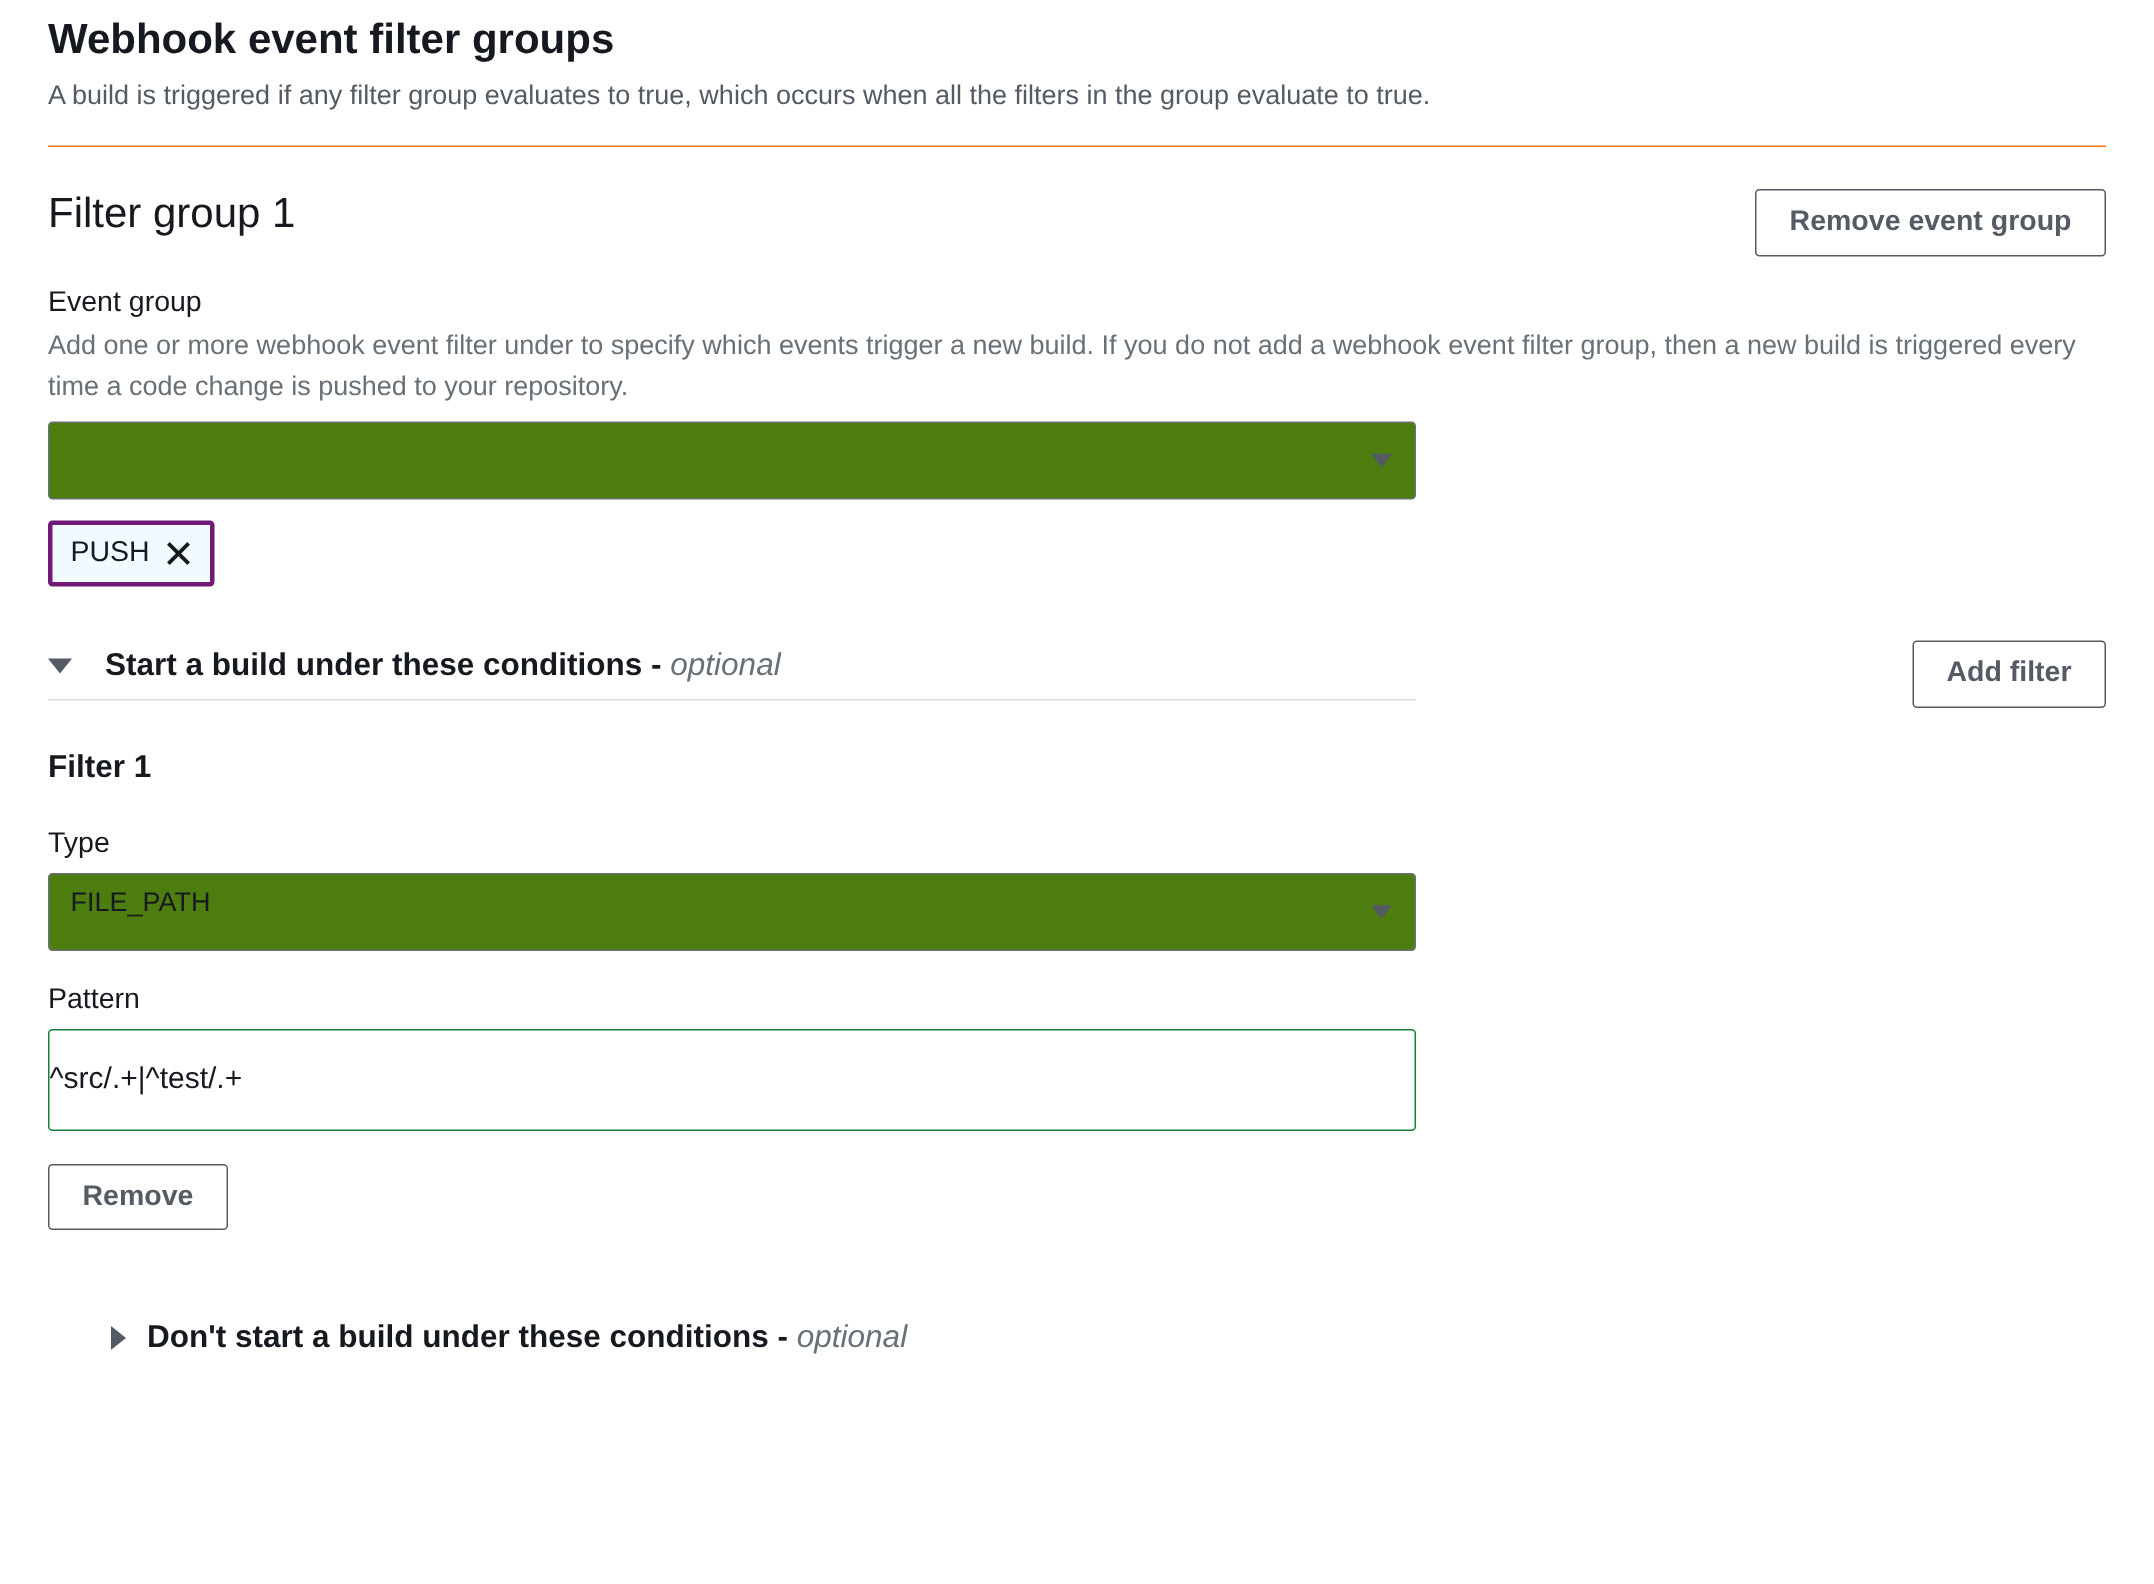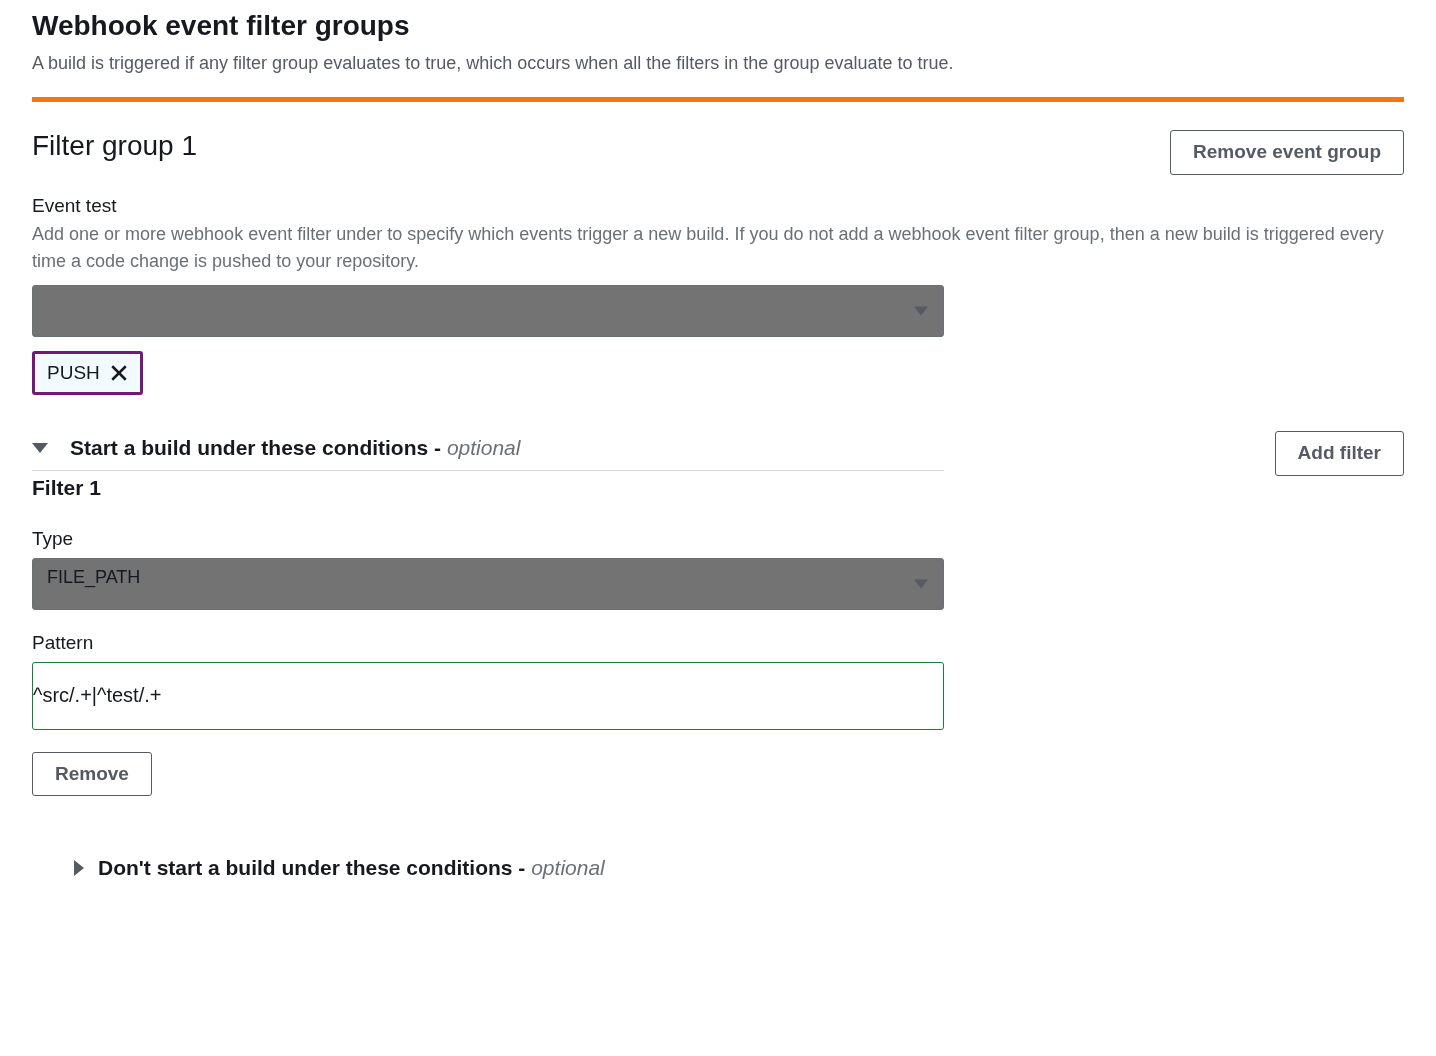--- a/index.html
+++ b/index.html
@@ -13,21 +13,21 @@
       color: #16191f;
       padding: 0;
       width: 1436px;
     }
     .container {
       padding: 0 32px 32px 32px;
     }
     .page-header {
       padding-top: 8px;
       padding-bottom: 20px;
-      border-bottom: 5px solid #f97316;
+      border-bottom: 1px solid #f97316;
     }
     .page-title {
       font-size: 28px;
       font-weight: 700;
       color: #16191f;
       line-height: 1.3;
       margin-bottom: 6px;
     }
     .page-description {
       font-size: 18px;
@@ -82,21 +82,21 @@
       position: relative;
       width: 912px;
     }
     .select {
       width: 100%;
       height: 52px;
       padding: 8px 40px 8px 14px;
       font-size: 18px;
       font-family: inherit;
       color: #16191f;
-      background: #737373;
+      background: #4d7c0f;
       border: 1px solid #687078;
       border-radius: 3px;
       appearance: none;
       cursor: pointer;
     }
     .select-caret {
       position: absolute;
       right: 16px;
       top: 50%;
       transform: translateY(-50%);
@@ -187,20 +187,21 @@
     }
     .optional-badge {
       font-weight: 400;
       font-style: italic;
       color: #687078;
     }
     .add-filter-wrap {
       flex-shrink: 0;
     }
     .filter-item {
+      margin-top: 28px;
     }
     .filter-item-title {
       font-size: 21px;
       font-weight: 700;
       color: #16191f;
       margin-bottom: 28px;
     }
     .sub-field-label {
       font-size: 19px;
       font-weight: 400;
@@ -236,21 +237,21 @@
   </div>
 
   <div class="filter-group">
 
     <div class="filter-group-header">
       <h2 class="filter-group-title">Filter group 1</h2>
       <button class="button">Remove event group</button>
     </div>
 
     <div class="field-block">
-      <div class="field-label">Event test</div>
+      <div class="field-label">Event group</div>
       <div class="field-description">Add one or more webhook event filter under to specify which events trigger a new build. If you do not add a webhook event filter group, then a new build is triggered every time a code change is pushed to your repository.</div>
       <div class="select-wrapper">
         <div class="select"></div>
         <div class="select-caret">
           <div class="caret-down"></div>
         </div>
       </div>
       <div class="tag-row">
         <span class="tag">
           <span>PUSH</span>

